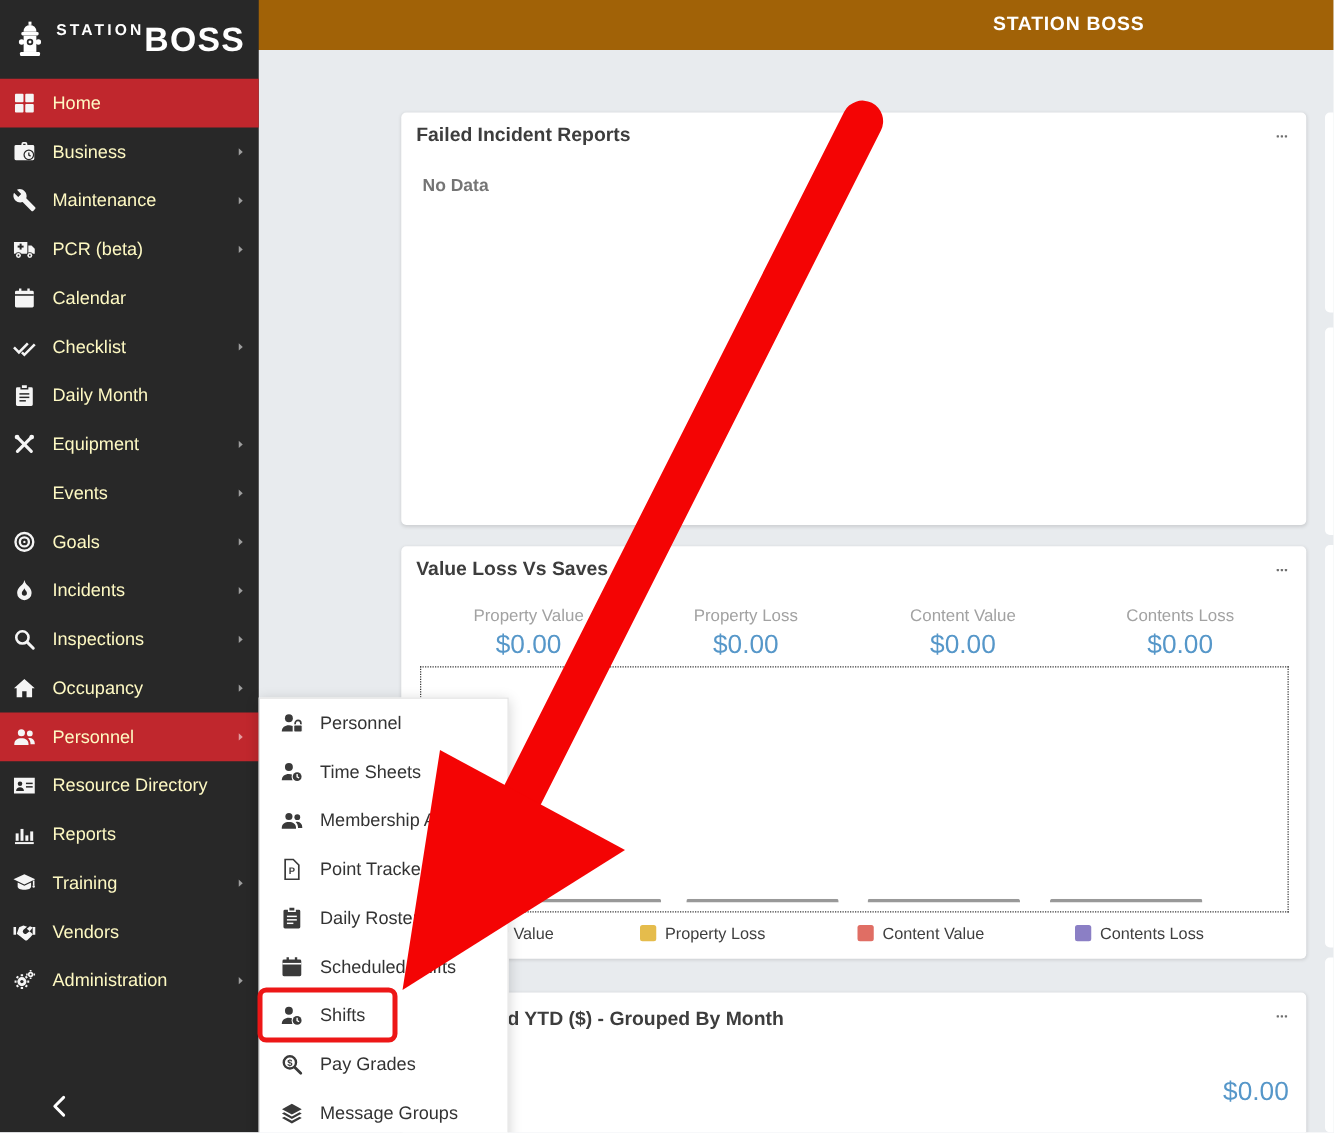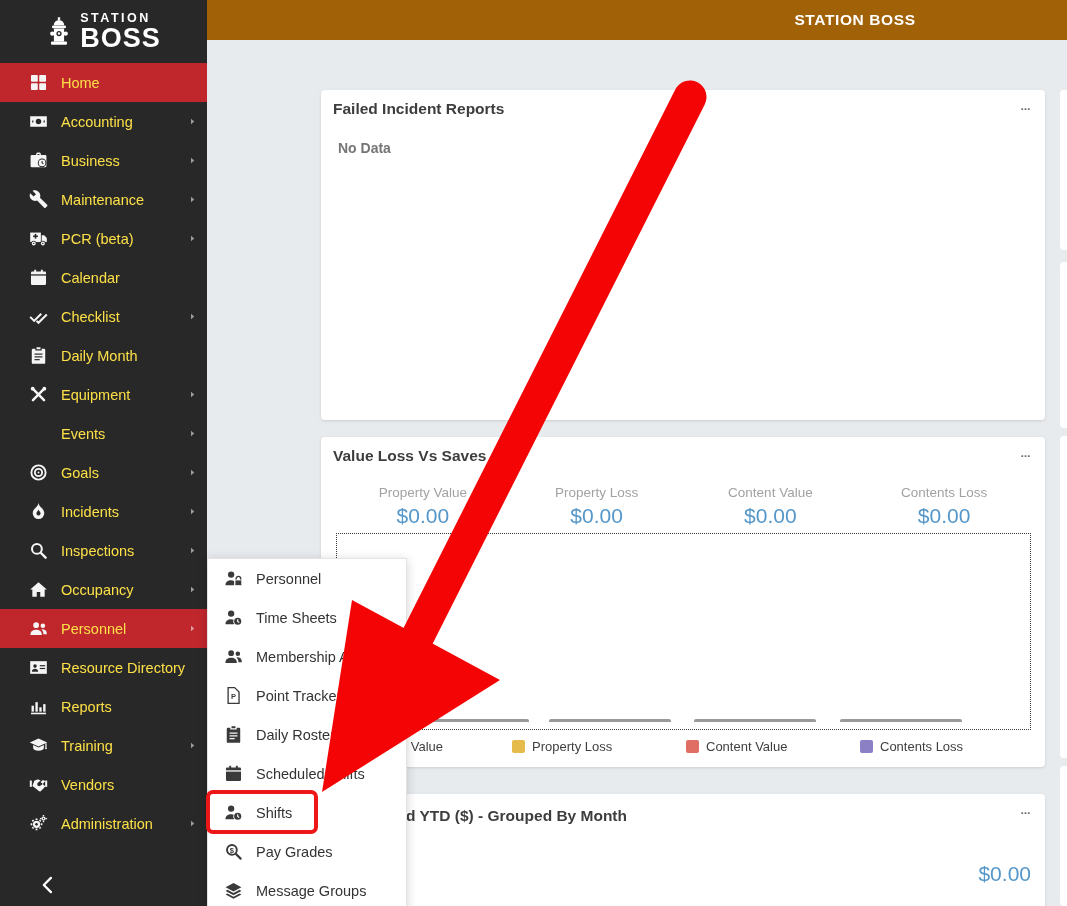--- a/index.html
+++ b/index.html
@@ -11,26 +11,26 @@
   .topbar{position:absolute;left:0;top:0;width:1067px;height:40px;background:#a16207;z-index:4;}
   .topbar-title{position:absolute;left:855px;top:0;height:40px;line-height:40px;
                 transform:translateX(-50%);color:#fff;font-weight:bold;font-size:15.5px;
                 letter-spacing:.6px;white-space:nowrap;}
 
   
   .sidebar{position:absolute;left:0;top:0;width:207px;height:906px;background:#282828;
            z-index:5;--bg:#282828;}
   .logo{height:64px;display:flex;align-items:center;justify-content:center;gap:8px;color:#fff;}
   .logo .hyd{width:26px;height:32px;}
-  .logo-text{display:flex;flex-direction:column;line-height:1;}
+  .logo-text{display:flex;flex-direction:row;line-height:1;}
   .logo-line1{font-size:12.5px;font-weight:bold;letter-spacing:2.5px;}
   .logo-line2{font-size:27px;font-weight:bold;letter-spacing:1px;margin-top:1px;}
   .side-nav{position:absolute;top:63px;left:0;right:0;}
-  .side-item{height:39px;display:flex;align-items:center;padding:0 10px 0 25px;
-             color:#fde047;font-size:14.5px;cursor:pointer;}
+  .side-item{height:39px;display:flex;align-items:center;padding:0 10px 0 6px;
+             color:#fef9c3;font-size:14.5px;cursor:pointer;}
   .side-item.active{background:#c0272d;--bg:#c0272d;}
   .side-item .ic{width:26px;height:19px;display:flex;justify-content:center;color:#f5f5f5;
                  margin-right:10px;flex:0 0 26px;}
   .side-item .ic svg{width:19px;height:19px;}
   .side-item .lbl{flex:1;white-space:nowrap;}
   .chev{width:9px;height:11px;color:rgba(255,255,255,.55);flex:0 0 9px;}
   .chev svg{width:9px;height:11px;}
   .collapse{position:absolute;left:38px;bottom:8px;width:20px;height:26px;color:#fff;cursor:pointer;}
   .collapse svg{width:20px;height:26px;}
 
@@ -140,33 +140,20 @@
           <span class="lbl">Home</span>
           <span class="chev" style="visibility: hidden;">
             <svg viewBox="0 0 24 24" aria-hidden="true">
               <path d="M8 4.5 16.5 12 8 19.5 Z"></path>
             </svg>
           </span>
         </div>
         <div class="side-item">
           <span class="ic">
             <svg viewBox="0 0 24 24" aria-hidden="true">
-              <path fill-rule="evenodd" d="M1.5 5.5 h21 v13 h-21 Z M12 8.5 a3.5 3.5 0 1 0 0 7 a3.5 3.5 0 0 0 0-7 Z M4 10.8 h1.6 v2.6 H4 Z M18.4 10.8 H20 v2.6 h-1.6 Z"></path>
-            </svg>
-          </span>
-          <span class="lbl">Accounting</span>
-          <span class="chev">
-            <svg viewBox="0 0 24 24" aria-hidden="true">
-              <path d="M8 4.5 16.5 12 8 19.5 Z"></path>
-            </svg>
-          </span>
-        </div>
-        <div class="side-item">
-          <span class="ic">
-            <svg viewBox="0 0 24 24" aria-hidden="true">
               <path fill-rule="evenodd" d="M9 5 V4 a2 2 0 0 1 2-2 h2 a2 2 0 0 1 2 2 v1 h5.5 A1.5 1.5 0 0 1 22 6.5 V19 a1.5 1.5 0 0 1-1.5 1.5 h-17 A1.5 1.5 0 0 1 2 19 V6.5 A1.5 1.5 0 0 1 3.5 5 Z M10.8 5 h2.4 V3.9 h-2.4 Z"></path>
               <circle cx="16.5" cy="15" r="5.4" style="fill:var(--bg,#fff)"></circle>
               <circle cx="16.5" cy="15" r="4.2"></circle>
               <path d="M16.5 12.6 v2.6 l1.8 1.1" stroke-width="1.3" style="fill:none;stroke:var(--bg,#fff)"></path>
             </svg>
           </span>
           <span class="lbl">Business</span>
           <span class="chev">
             <svg viewBox="0 0 24 24" aria-hidden="true">
               <path d="M8 4.5 16.5 12 8 19.5 Z"></path>

